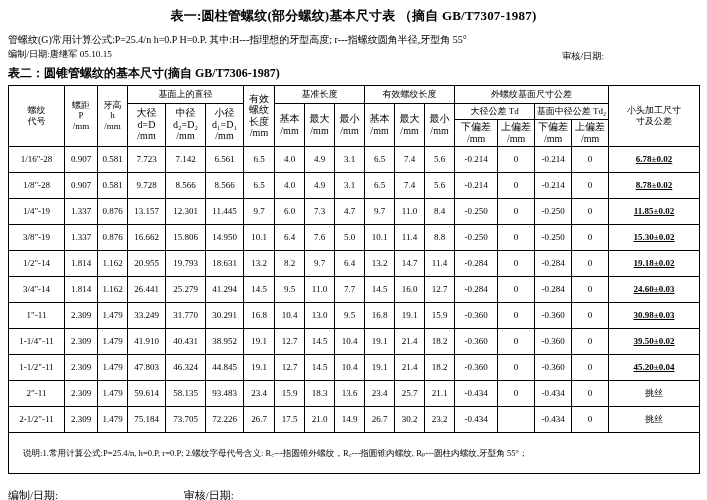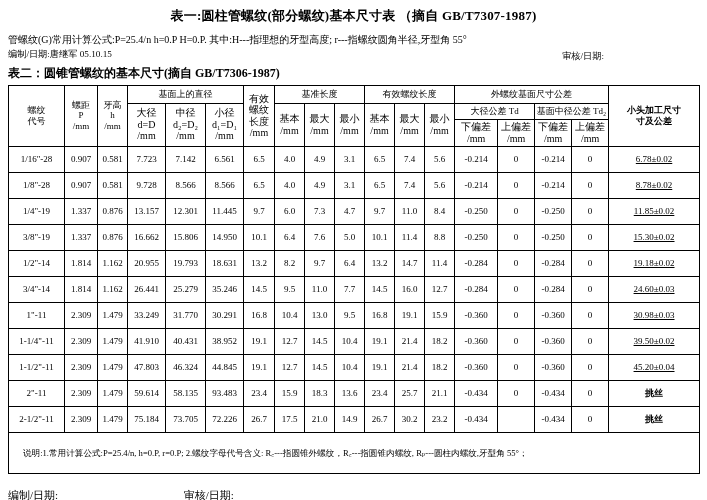--- a/index.html
+++ b/index.html
@@ -10,22 +10,22 @@
   .line-center{text-align:left;font-size:9.2px;margin-top:1px;}
   .title2{text-align:left;font-weight:bold;font-size:12px;margin-top:2px;}
   table.main{border-collapse:collapse;width:691px;margin-top:3px;table-layout:fixed;}
   table.main th,table.main td{border:1px solid #000;text-align:center;vertical-align:middle;font-size:9px;padding:0;}
   table.main th{font-weight:normal;}
   .hrow1 th{height:17px;}
   .hrow2 th{height:15px;}
   .hrow3 th{height:26px;margin-top:40px;}
   td.row{height:25px;font-size:9.4px;}
   .small{font-size:10px;}
-  .bold{font-weight:bold;}
-  .ul{ text-decoration:underline; font-weight:normal;}
+  .bold{font-weight:normal;}
+  .ul{ text-decoration:underline; font-weight:bold;}
   .note{font-size:8.6px;line-height:1.45;padding:4px 14px 2px 14px;text-align:left;}
   .footer{margin-top:14px;text-align:left;font-size:11px;}
   .vcell{line-height:1.15;}
   .hdr-sub{font-size:8.2px;margin-left:44px;}
   .code{font-size:9.4px;}
 </style>
 </head>
 <body>
 
 <div class="page">
@@ -226,21 +226,21 @@
         <td class="row">-0.284</td>
         <td class="row">0</td>
         <td class="row ul">19.18±0.02</td>
       </tr>
       <tr>
         <td class="row code">3/4"-14</td>
         <td class="row">1.814</td>
         <td class="row">1.162</td>
         <td class="row">26.441</td>
         <td class="row">25.279</td>
-        <td class="row">35.246</td>
+        <td class="row">41.294</td>
         <td class="row">14.5</td>
         <td class="row">9.5</td>
         <td class="row">11.0</td>
         <td class="row">7.7</td>
         <td class="row">14.5</td>
         <td class="row">16.0</td>
         <td class="row">12.7</td>
         <td class="row">-0.284</td>
         <td class="row">0</td>
         <td class="row">-0.284</td>

